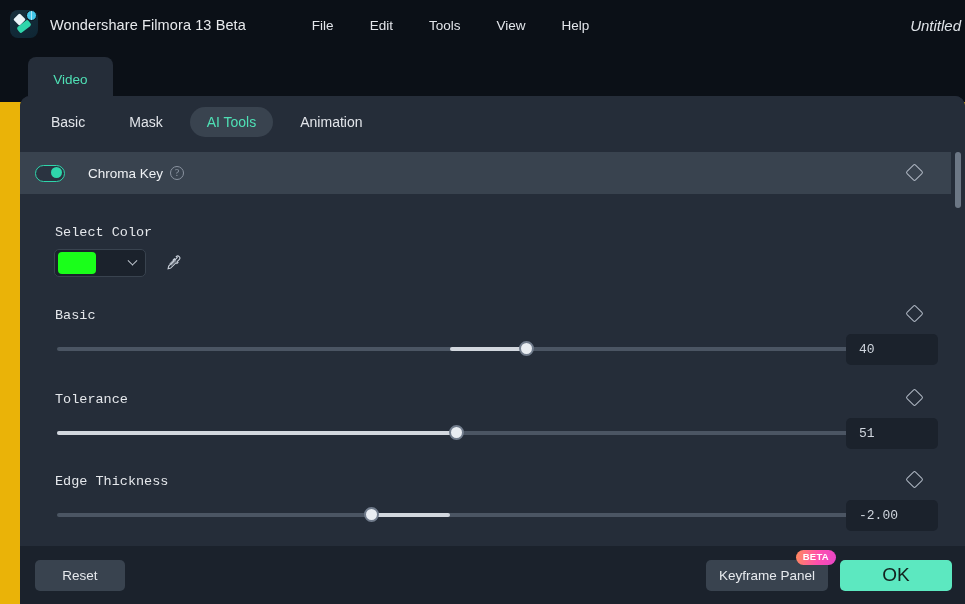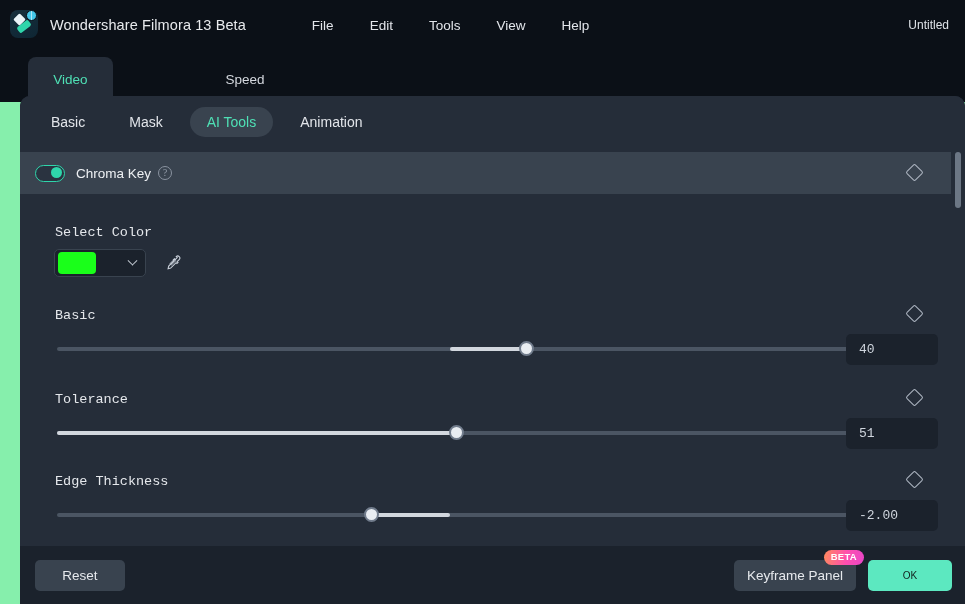--- a/index.html
+++ b/index.html
@@ -9,21 +9,21 @@
     height: 604px;
     background: #0d1117;
     font-family: "Liberation Sans", sans-serif;
     overflow: hidden;
   }
 
   #app {
     position: relative;
     width: 965px;
     height: 604px;
-    background: #86efac;
+    background: #eab308;
   }
 
   
   .titlebar {
     position: absolute;
     top: 0; left: 0;
     width: 965px;
     height: 50px;
     background: #0b1017;
     display: flex;
@@ -86,23 +86,24 @@
   }
   .menu-item {
     color: #e2e5ea;
     font-size: 13.5px;
     padding: 6px 18px;
     border-radius: 4px;
     cursor: default;
   }
   .doc-name {
     position: absolute;
-    right: 16px;
+    right: 4px;
     color: #dfe3e8;
-    font-size: 12px;
+    font-size: 15px;
+    font-style: italic;
   }
 
   
   .tabbar {
     position: absolute;
     top: 50px; left: 0;
     width: 965px;
     height: 52px;
     background: #0b1017;
   }
@@ -181,21 +182,21 @@
     flex: none;
   }
   .toggle .knob {
     position: absolute;
     right: 2px; top: 1.5px;
     width: 11px; height: 11px;
     border-radius: 50%;
     background: #2fd6ab;
   }
   .section-title {
-    margin-left: 11px;
+    margin-left: 23px;
     color: #eef1f4;
     font-size: 13.5px;
   }
   .help-icon {
     margin-left: 7px;
     width: 14px; height: 14px;
     border-radius: 50%;
     border: 1px solid #8a93a0;
     color: #9aa3b0;
     font-size: 9.5px;
@@ -386,25 +387,25 @@
     padding: 2px 7px 3px;
     border-radius: 9px;
     background: linear-gradient(100deg, #ff8a5c 0%, #ff4fae 55%, #e845c8 100%);
     color: #fff;
     font-size: 9.5px;
     font-weight: bold;
     letter-spacing: .3px;
     line-height: 10px;
   }
   .btn-ok {
-    width: 84px; height: 31px;
+    width: 112px; height: 31px;
     background: #5ce8c0;
     border-radius: 5px;
     color: #12221e;
-    font-size: 10px;
+    font-size: 19px;
     display: flex;
     align-items: center;
     justify-content: center;
     cursor: pointer;
     border: none;
   }
 </style>
 </head>
 <body>
 
@@ -428,21 +429,20 @@
       <div class="menu-item">Tools</div>
       <div class="menu-item">View</div>
       <div class="menu-item">Help</div>
     </div>
 
     <div class="doc-name">Untitled</div>
   </div>
 
   <div class="tabbar">
     <div class="tab active" style="left:28px;width:85px;">Video</div>
-    <div class="tab" style="left:205px;width:80px;">Speed</div>
   </div>
 
   <div class="panel">
 
     <div class="subtabbar">
       <div class="subtab">Basic</div>
       <div class="subtab">Mask</div>
       <div class="subtab active">AI Tools</div>
       <div class="subtab">Animation</div>
     </div>

